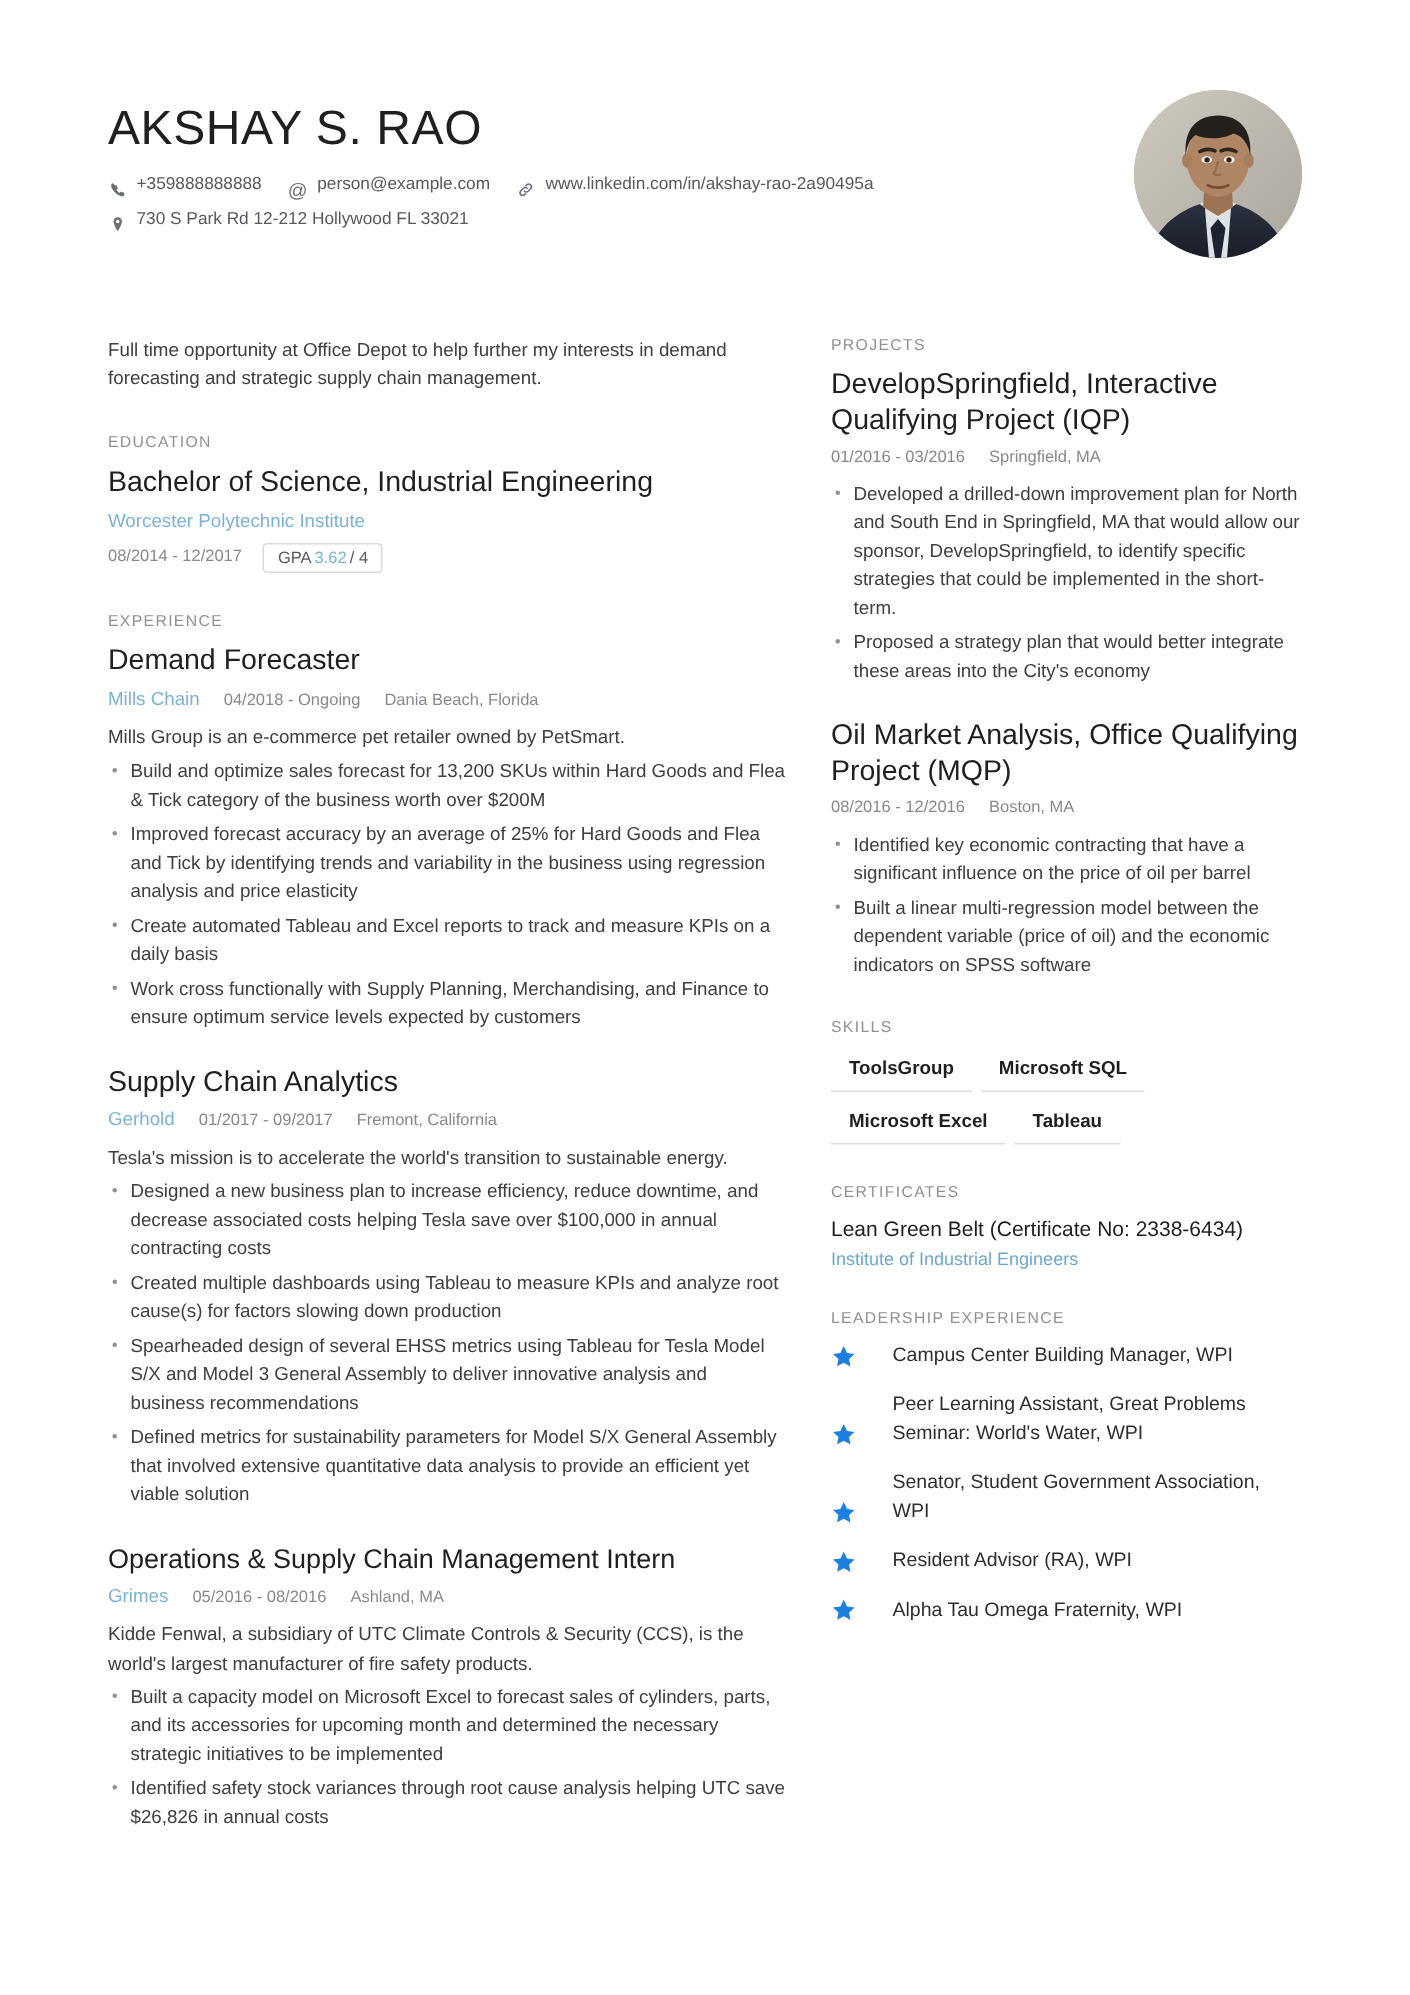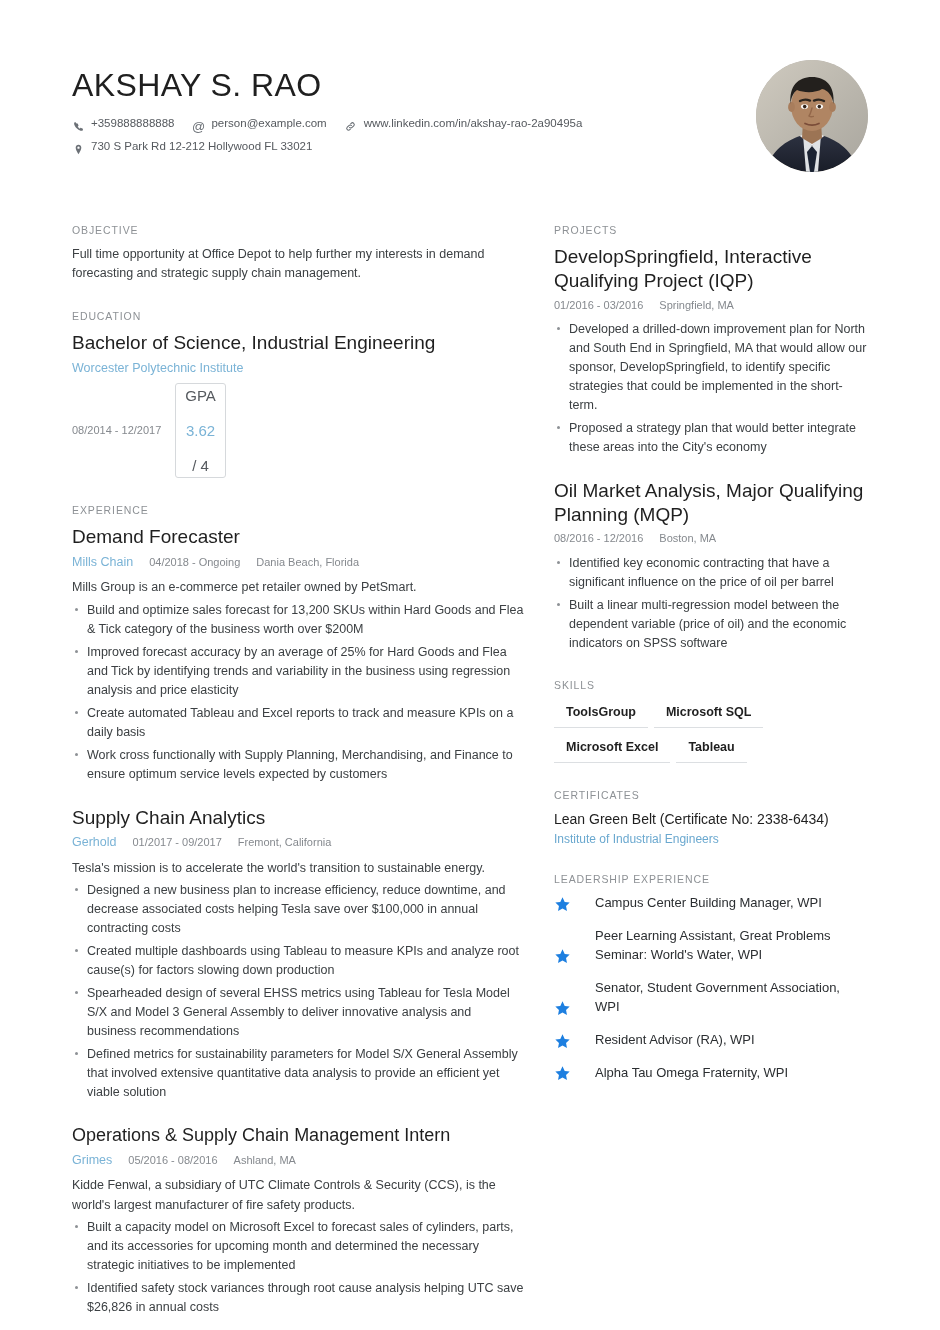--- a/index.html
+++ b/index.html
@@ -115,21 +115,21 @@
     font-size: 19px;
     font-weight: 400;
     color: #1f1f1f;
     margin: 0 0 5px 0;
     line-height: 1.25;
   }
   .entry-title.small { font-size: 18px; }
 
   .meta-row {
     display: flex;
-    align-items: center;
+    align-items: flex-end;
     flex-wrap: wrap;
     gap: 3px 16px;
     margin-bottom: 7px;
   }
   .org-link {
     font-size: 12.5px;
     color: #7ab3d6;
     line-height: 1.4;
   }
   .meta-date, .meta-loc {
@@ -140,27 +140,26 @@
 
   .gpa-row {
     display: flex;
     align-items: center;
     gap: 14px;
     margin-top: 6px;
   }
   .gpa-badge {
     display: inline-flex;
     align-items: center;
-    gap: 18px;
+    gap: 2px;
     border: 1px solid #d6d9dc;
     border-radius: 3px;
     padding: 3px 9px;
-    font-size: 15px;
+    font-size: 11px;
     color: #55595e;
-    flex-direction: column;
   }
   .gpa-value { color: #7ab3d6; }
   .gpa-den { color: #55595e; }
 
   ul.bullets {
     list-style: none;
     margin: 3px 0 0 0;
     padding: 0;
   }
   ul.bullets li {
@@ -334,21 +333,20 @@
         </g>
       </svg>
     </div>
   </div>
 
   <div class="columns">
 
     <div class="col-left">
 
       <div class="section">
-        <div class="section-title">OBJECTIVE</div>
         <p class="para">Full time opportunity at Office Depot to help further my interests in demand forecasting and strategic supply chain management.</p>
       </div>
 
       <div class="section">
         <div class="section-title">EDUCATION</div>
         <h2 class="entry-title">Bachelor of Science, Industrial Engineering</h2>
         <div class="org-link">Worcester Polytechnic Institute</div>
         <div class="gpa-row">
           <span class="meta-date">08/2014 - 12/2017</span>
           <span class="gpa-badge">
@@ -421,21 +419,21 @@
             <span class="meta-date">01/2016 - 03/2016</span>
             <span class="meta-loc">Springfield, MA</span>
           </div>
           <ul class="bullets">
             <li>Developed a drilled-down improvement plan for North and South End in Springfield, MA that would allow our sponsor, DevelopSpringfield, to identify specific strategies that could be implemented in the short-term.</li>
             <li>Proposed a strategy plan that would better integrate these areas into the City's economy</li>
           </ul>
         </div>
 
         <div class="entry">
-          <h2 class="entry-title">Oil Market Analysis, Major Qualifying Planning (MQP)</h2>
+          <h2 class="entry-title">Oil Market Analysis, Office Qualifying Project (MQP)</h2>
           <div class="meta-row">
             <span class="meta-date">08/2016 - 12/2016</span>
             <span class="meta-loc">Boston, MA</span>
           </div>
           <ul class="bullets">
             <li>Identified key economic contracting that have a significant influence on the price of oil per barrel</li>
             <li>Built a linear multi-regression model between the dependent variable (price of oil) and the economic indicators on SPSS software</li>
           </ul>
         </div>
       </div>

